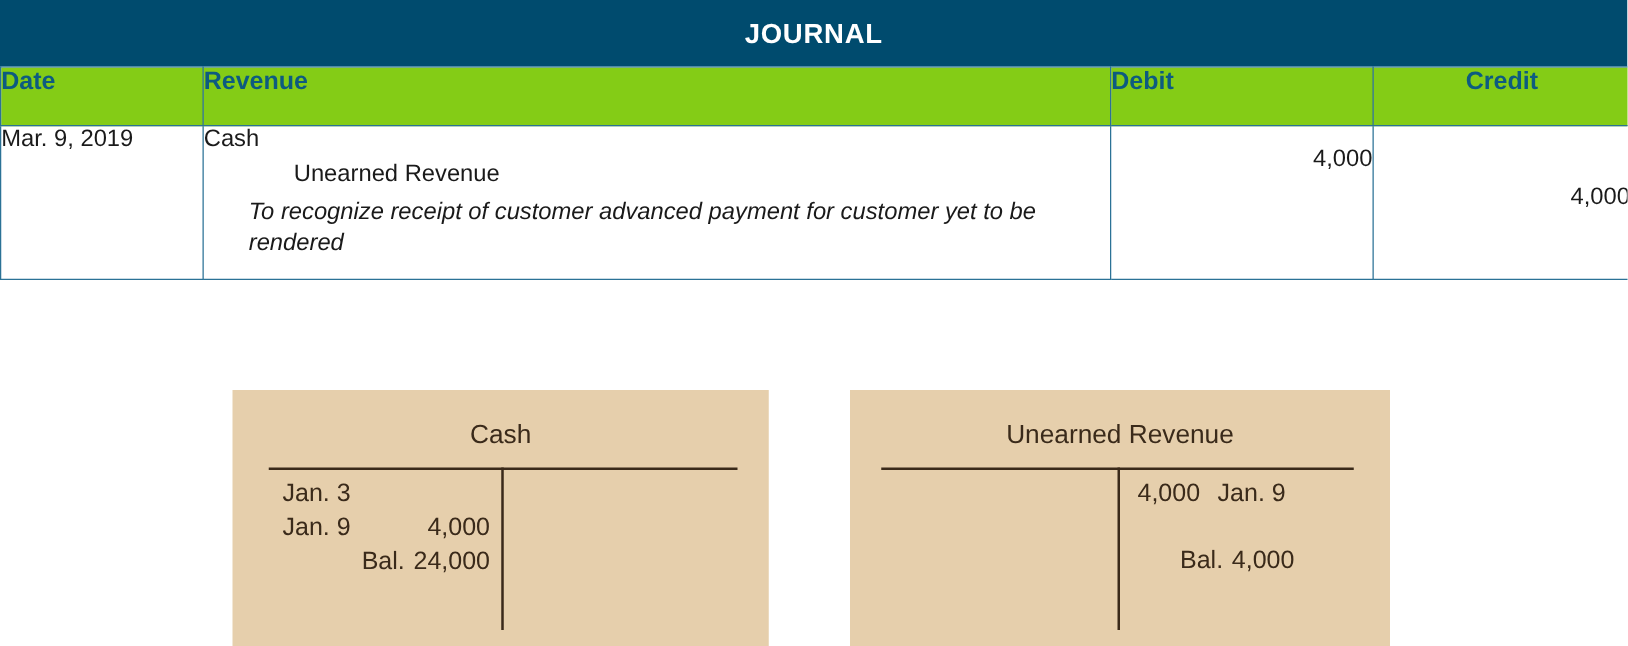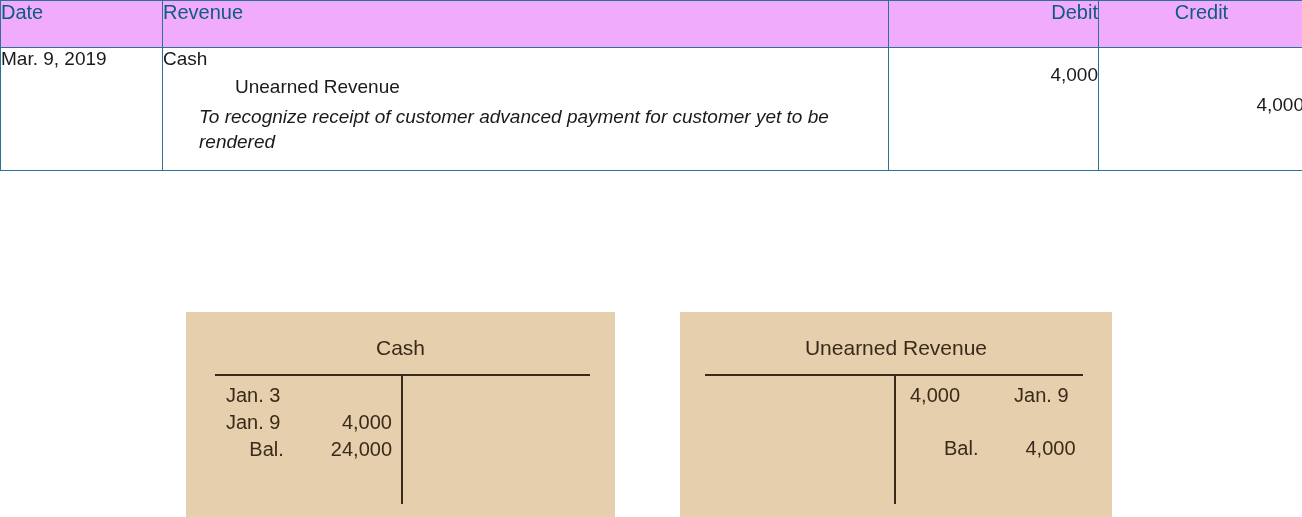--- a/index.html
+++ b/index.html
@@ -40,30 +40,30 @@
     width: 1302px;
     table-layout: fixed;
   }
   table.journal-table th,
   table.journal-table td {
     border: 1px solid #2b7296;
     padding: 0;
     vertical-align: top;
   }
   thead th {
-    background: #f0abfc;
+    background: #84cc16;
     color: #0d5b80;
     font-size: 20px;
-    font-weight: normal;
+    font-weight: bold;
     height: 46px;
     text-align: left;
   }
   th.col-date   { width: 161px; padding-left: 14px; }
   th.col-account{ width: 725px; padding-left: 18px; }
-  th.col-debit  { width: 209px; text-align: right; }
+  th.col-debit  { width: 209px; text-align: left; }
   th.col-credit { width: 205px; text-align: center; }
 
   td.cell-date {
     font-size: 19px;
     color: #1a1a1a;
     padding: 16px 0 0 12px;
     white-space: nowrap;
   }
   td.cell-account {
     padding: 16px 10px 18px 18px;
@@ -141,21 +141,21 @@
 
   .t-side {
     position: absolute;
     top: 8px;
     font-size: 20px;
     line-height: 1.34;
   }
   .t-side-left  { left: 40px;  width: 172px; }
   .t-side-right { left: 222px; width: 180px; }
 
-  .t-row { display: flex; white-space: nowrap; gap: 40px; }
+  .t-row { display: flex; white-space: nowrap; }
   .t-row-spacer { height: 26px; }
   .t-bold { font-weight: normal; }
 
   
   .t-side-left .t-row  { justify-content: flex-start; }
   .t-side-left .t-label { flex: 0 0 auto; }
   .t-side-left .t-value { flex: 1 1 auto; text-align: right; padding-right: 6px; }
   .t-side-left .t-row-bal { justify-content: flex-end; }
   .t-side-left .t-row-bal .t-label { padding-right: 7px; }
   .t-side-left .t-row-bal .t-value { flex: 0 0 auto; padding-right: 6px; }
@@ -165,20 +165,23 @@
   .t-side-right .t-value { flex: 0 0 auto; }
   .t-side-right .t-label { flex: 0 0 auto; padding-left: 14px; }
   .t-side-right .t-row-bal { padding-left: 42px; }
   .t-side-right .t-row-bal .t-label { padding-left: 0; padding-right: 7px; }
 </style>
 </head>
 <body>
 
 <div class="journal">
 
+  <div class="journal-title-bar">
+    <span class="journal-title-text">JOURNAL</span>
+  </div>
 
   <table class="journal-table">
     <thead>
       <tr>
         <th class="col-date">Date</th>
         <th class="col-account">Revenue</th>
         <th class="col-debit">Debit</th>
         <th class="col-credit">Credit</th>
       </tr>
     </thead>

